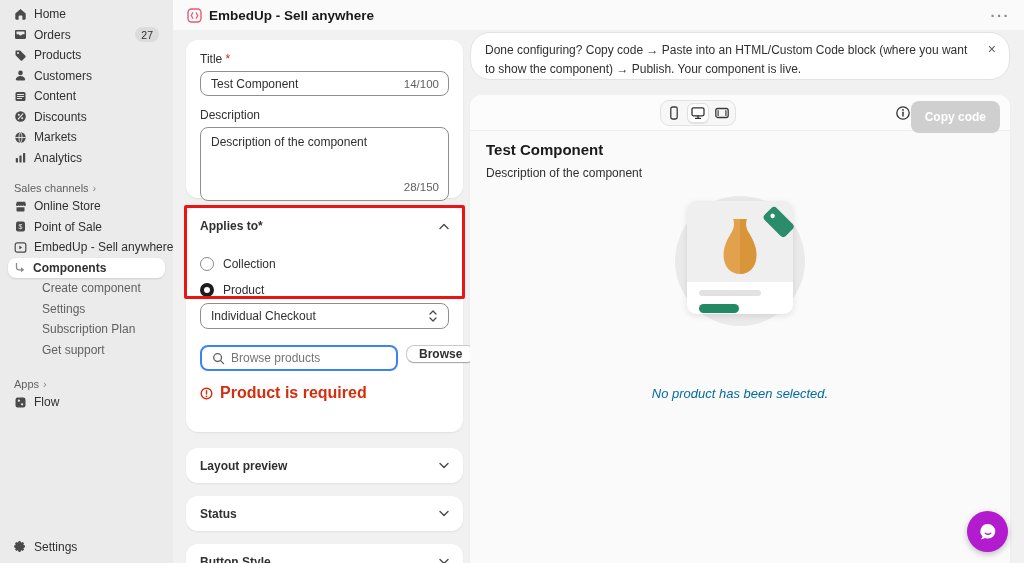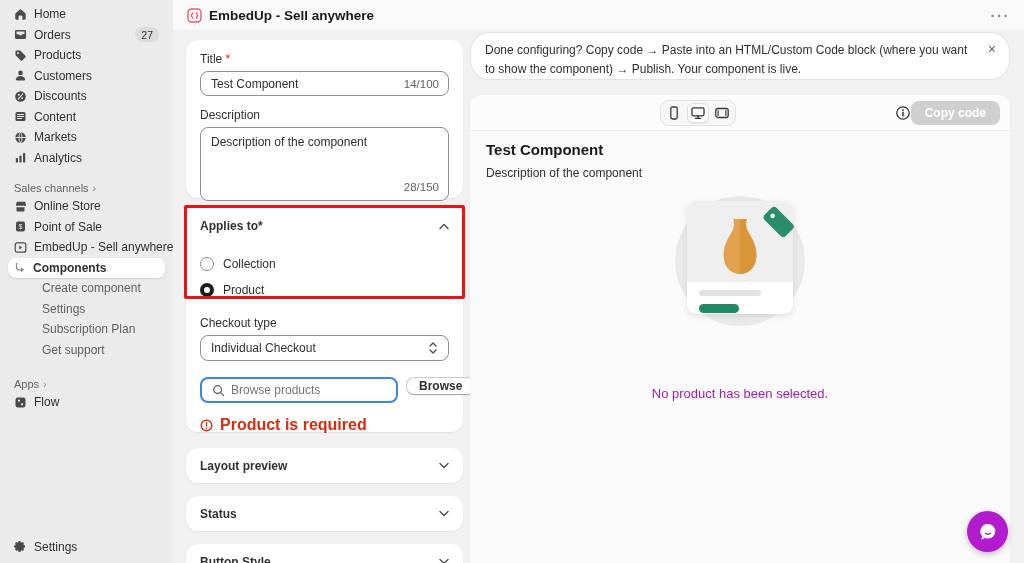--- a/index.html
+++ b/index.html
@@ -67,35 +67,35 @@
   
   .banner { position:absolute; left:297px; top:2px; width:540px; height:48px; background:#fff; border:1px solid #e3e3e3; border-radius:20px; padding:8px 40px 8px 14px; font-size:12px; line-height:1.55; color:#303030; }
   .banner .close { position:absolute; right:13px; top:9px; color:#5c5f62; font-size:14px; cursor:pointer; line-height:1; }
 
   .preview-panel { position:absolute; left:297px; top:65px; width:540px; height:468px; background:#fafafa; border-radius:12px 12px 0 0; box-shadow:0 1px 2px rgba(0,0,0,.06); overflow:hidden; }
   .pv-toolbar { position:relative; height:36px; background:#fcfcfc; border-bottom:1px solid #ededed; }
   .device-seg { position:absolute; left:190px; top:5px; display:flex; gap:2px; padding:2px; border:1px solid #e2e2e2; border-radius:9px; background:#f7f7f7; }
   .device-btn { width:22px; height:20px; display:flex; align-items:center; justify-content:center; border-radius:6px; cursor:pointer; }
   .device-btn.sel { background:#fff; border:1px solid #e0e0e0; box-shadow:0 1px 1px rgba(0,0,0,.08); }
   .info-btn { position:absolute; right:99px; top:10px; cursor:pointer; display:flex; }
-  .copy-btn { position:absolute; right:10px; top:6px; height:24px; padding:0 14px; background:#cfcfcf; color:#fff; font-size:12px; font-weight:600; border:none; border-radius:8px; font-family:inherit; cursor:default; }
+  .copy-btn { position:absolute; right:10px; top:6px; height:32px; padding:0 14px; background:#cfcfcf; color:#fff; font-size:12px; font-weight:600; border:none; border-radius:8px; font-family:inherit; cursor:default; }
 
   .pv-body { padding:10px 16px 0; }
   .pv-heading { font-size:15px; font-weight:700; color:#1a1a1a; }
   .pv-desc { font-size:12px; color:#303030; margin-top:8px; }
 
   .illu { position:relative; width:160px; height:180px; margin:14px auto 0; }
   .illu-circle { position:absolute; left:15px; top:2px; width:130px; height:130px; border-radius:50%; background:#eaeaea; }
   .prod-card { position:absolute; left:27px; top:7px; width:106px; height:113px; background:#fff; border-radius:9px; box-shadow:0 2px 6px rgba(0,0,0,.10); }
   .prod-img { position:relative; height:81px; background:#efefef; border-radius:9px 9px 0 0; }
   .vase { position:absolute; left:50%; transform:translateX(-50%); bottom:1px; }
   .price-tag { position:absolute; right:-6px; top:2px; }
   .ph-line { width:62px; height:6px; border-radius:3px; background:#e2e2e2; margin:8px 0 0 12px; }
   .ph-pill { width:40px; height:9px; border-radius:5px; background:#1f8a63; margin:8px 0 0 12px; }
-  .pv-empty { text-align:center; font-size:13px; color:#a21caf; margin-top:12px; }
+  .pv-empty { text-align:center; font-size:13px; color:#0369a1; margin-top:12px;font-style:italic; }
 
   .chat-fab { position:absolute; left:967px; top:511px; width:41px; height:41px; border-radius:50%; background:#b21bce; display:flex; align-items:center; justify-content:center; box-shadow:0 2px 6px rgba(0,0,0,.25); cursor:pointer; z-index:10; }
 </style>
 </head>
 <body>
 
 <div class="app">
 
   <aside class="sidebar">
     <div class="sb-item">
@@ -120,33 +120,33 @@
     </div>
     <div class="sb-item">
       <svg width="13" height="13" viewBox="0 0 13 13" fill="#4a4a4a">
           <circle cx="6.5" cy="3.9" r="2.3"></circle>
           <path d="M6.5 7c2.5 0 4.4 1.5 4.7 3.5.08.5-.38.95-.9.95H2.7c-.52 0-.98-.45-.9-.95C2.1 8.5 4 7 6.5 7z"></path>
         </svg>
       <span>Customers</span>
     </div>
     <div class="sb-item">
       <svg width="13" height="13" viewBox="0 0 13 13" fill="#4a4a4a">
+          <rect x="1.5" y="2" width="10" height="9" rx="1.5"></rect>
+          <path d="M3.5 4.5h6M3.5 6.5h6M3.5 8.5h4" stroke="#ebebeb" stroke-width="1" stroke-linecap="round"></path>
+        </svg>
+      <span>Content</span>
+    </div>
+    <div class="sb-item">
+      <svg width="13" height="13" viewBox="0 0 13 13" fill="#4a4a4a">
           <circle cx="6.5" cy="6.5" r="5.3"></circle>
           <circle cx="4.8" cy="4.8" r="1" fill="#ebebeb"></circle>
           <circle cx="8.2" cy="8.2" r="1" fill="#ebebeb"></circle>
           <path d="M4.2 9.2 8.8 3.8" stroke="#ebebeb" stroke-width="1.1" stroke-linecap="round"></path>
         </svg>
       <span>Discounts</span>
-    </div>
-    <div class="sb-item">
-      <svg width="13" height="13" viewBox="0 0 13 13" fill="#4a4a4a">
-          <rect x="1.5" y="2" width="10" height="9" rx="1.5"></rect>
-          <path d="M3.5 4.5h6M3.5 6.5h6M3.5 8.5h4" stroke="#ebebeb" stroke-width="1" stroke-linecap="round"></path>
-        </svg>
-      <span>Content</span>
     </div>
     <div class="sb-item">
       <svg width="13" height="13" viewBox="0 0 13 13" fill="#4a4a4a">
           <circle cx="6.5" cy="6.5" r="5.2"></circle>
           <path d="M1.3 6.5h10.4M6.5 1.3c2 1.8 2 8.6 0 10.4M6.5 1.3c-2 1.8-2 8.6 0 10.4" stroke="#ebebeb" stroke-width=".9" fill="none"></path>
         </svg>
       <span>Markets</span>
     </div>
     <div class="sb-item">
       <svg width="13" height="13" viewBox="0 0 13 13" fill="#4a4a4a">
@@ -266,21 +266,20 @@
         </div>
         <div class="radio-row first">
           <span class="radio"></span>
           <span>Collection</span>
         </div>
         <div class="radio-row">
           <span class="radio sel"></span>
           <span>Product</span>
         </div>
 
-        <div class="field-label checkout-label">Checkout type</div>
         <div class="select-box">
           <span>Individual Checkout</span>
           <svg width="10" height="14" viewBox="0 0 10 14">
               <path d="M2 5l3-3 3 3M2 9l3 3 3-3" stroke="#4a4a4a" stroke-width="1.3" fill="none" stroke-linecap="round" stroke-linejoin="round"></path>
             </svg>
         </div>
 
         <div class="browse-row">
           <div class="search-box">
             <svg width="13" height="13" viewBox="0 0 13 13">

